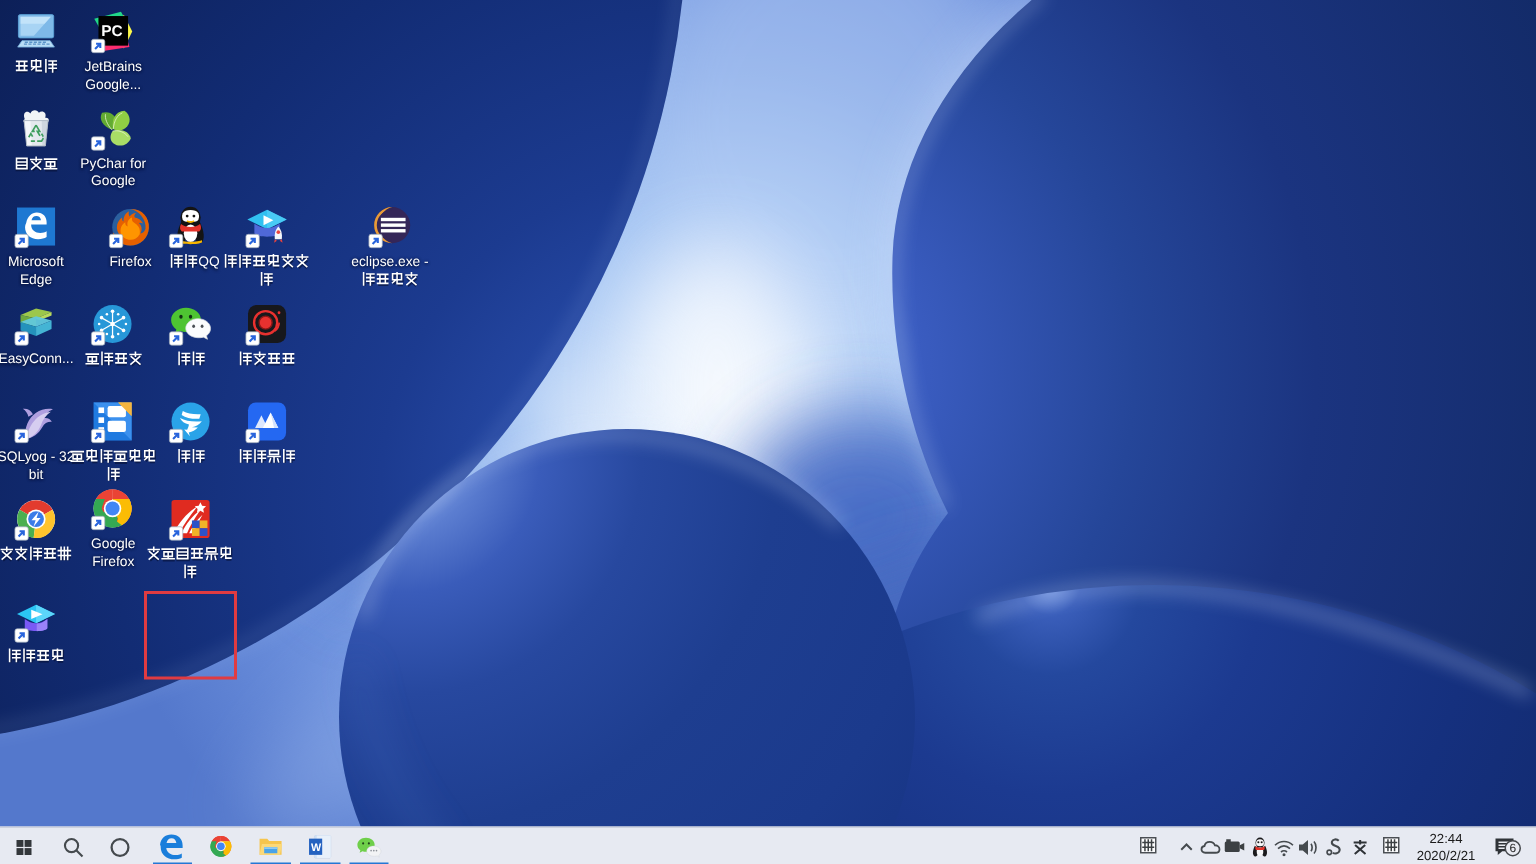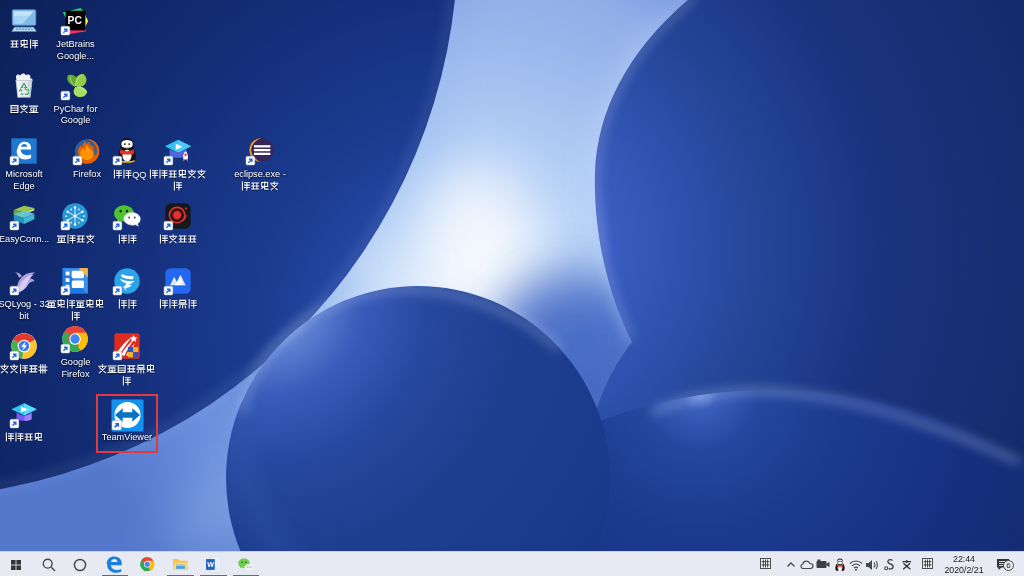--- a/index.html
+++ b/index.html
@@ -904,37 +904,20 @@
           </g>
           <g transform="translate(29.7,1.7)">
             <path d="M1,0.6 H7 V4.6 H1 Z M4,0 V7.2 M4,7.2 H7.4 M1,6.6 L2.6,5.2" stroke="rgba(5,15,50,0.6)" stroke-width="2" fill="none"></path>
           </g>
           <g transform="translate(29.3,0.9)">
             <path d="M1,0.6 H7 V4.6 H1 Z M4,0 V7.2 M4,7.2 H7.4 M1,6.6 L2.6,5.2" stroke="#fff" stroke-width="1.05" fill="none" stroke-linecap="square"></path>
           </g>
         </svg>
       </div>
     </div>
-    <div class="di" style="left:87px;top:399px">
-      <div class="ic" style="height:33px">
-        <svg width="33" height="33" viewBox="0 0 33 33" style="display:block;margin:0 auto;overflow:visible">
-          <g>
-            <rect x="0.5" y="0.5" width="32" height="32" rx="1.5" fill="#1292ee"></rect>
-            <rect x="0.5" y="0.5" width="32" height="32" rx="1.5" fill="none" stroke="#0c6fc0" stroke-width="0.6"></rect>
-            <circle cx="16.5" cy="16" r="13" fill="#fff"></circle>
-            <path d="M4,16 L11.7,9.3 L11.7,13.2 L21.3,13.2 L21.3,9.3 L29,16 L21.3,22.7 L21.3,18.8 L11.7,18.8 L11.7,22.7 Z" fill="#0872c4"></path>
-          </g>
-          <g transform="translate(1.0,21.5)">
-            <rect width="9.5" height="9.5" rx="1.6" fill="#fff" stroke="#9aa7b8" stroke-width="0.5"></rect>
-            <path d="M2.6,6.9 L6.1,3.4 M6.3,6.2 V3.2 H3.3" stroke="#2864dc" stroke-width="1.5" fill="none"></path>
-          </g>
-        </svg>
-      </div>
-      <div class="lt">TeamViewer</div>
-    </div>
 <div id="redbox"></div>
 <div id="bar">
       <div class="ti" style="left:7.6px;top:4.5px;width:16px;height:16px">
         <svg width="16" height="16" viewBox="0 0 16 16">
           <g fill="#33373b">
             <rect x="3" y="3" width="4.6" height="4.6"></rect>
             <rect x="8.4" y="3" width="4.6" height="4.6"></rect>
             <rect x="3" y="8.4" width="4.6" height="4.6"></rect>
             <rect x="8.4" y="8.4" width="4.6" height="4.6"></rect>
           </g>

